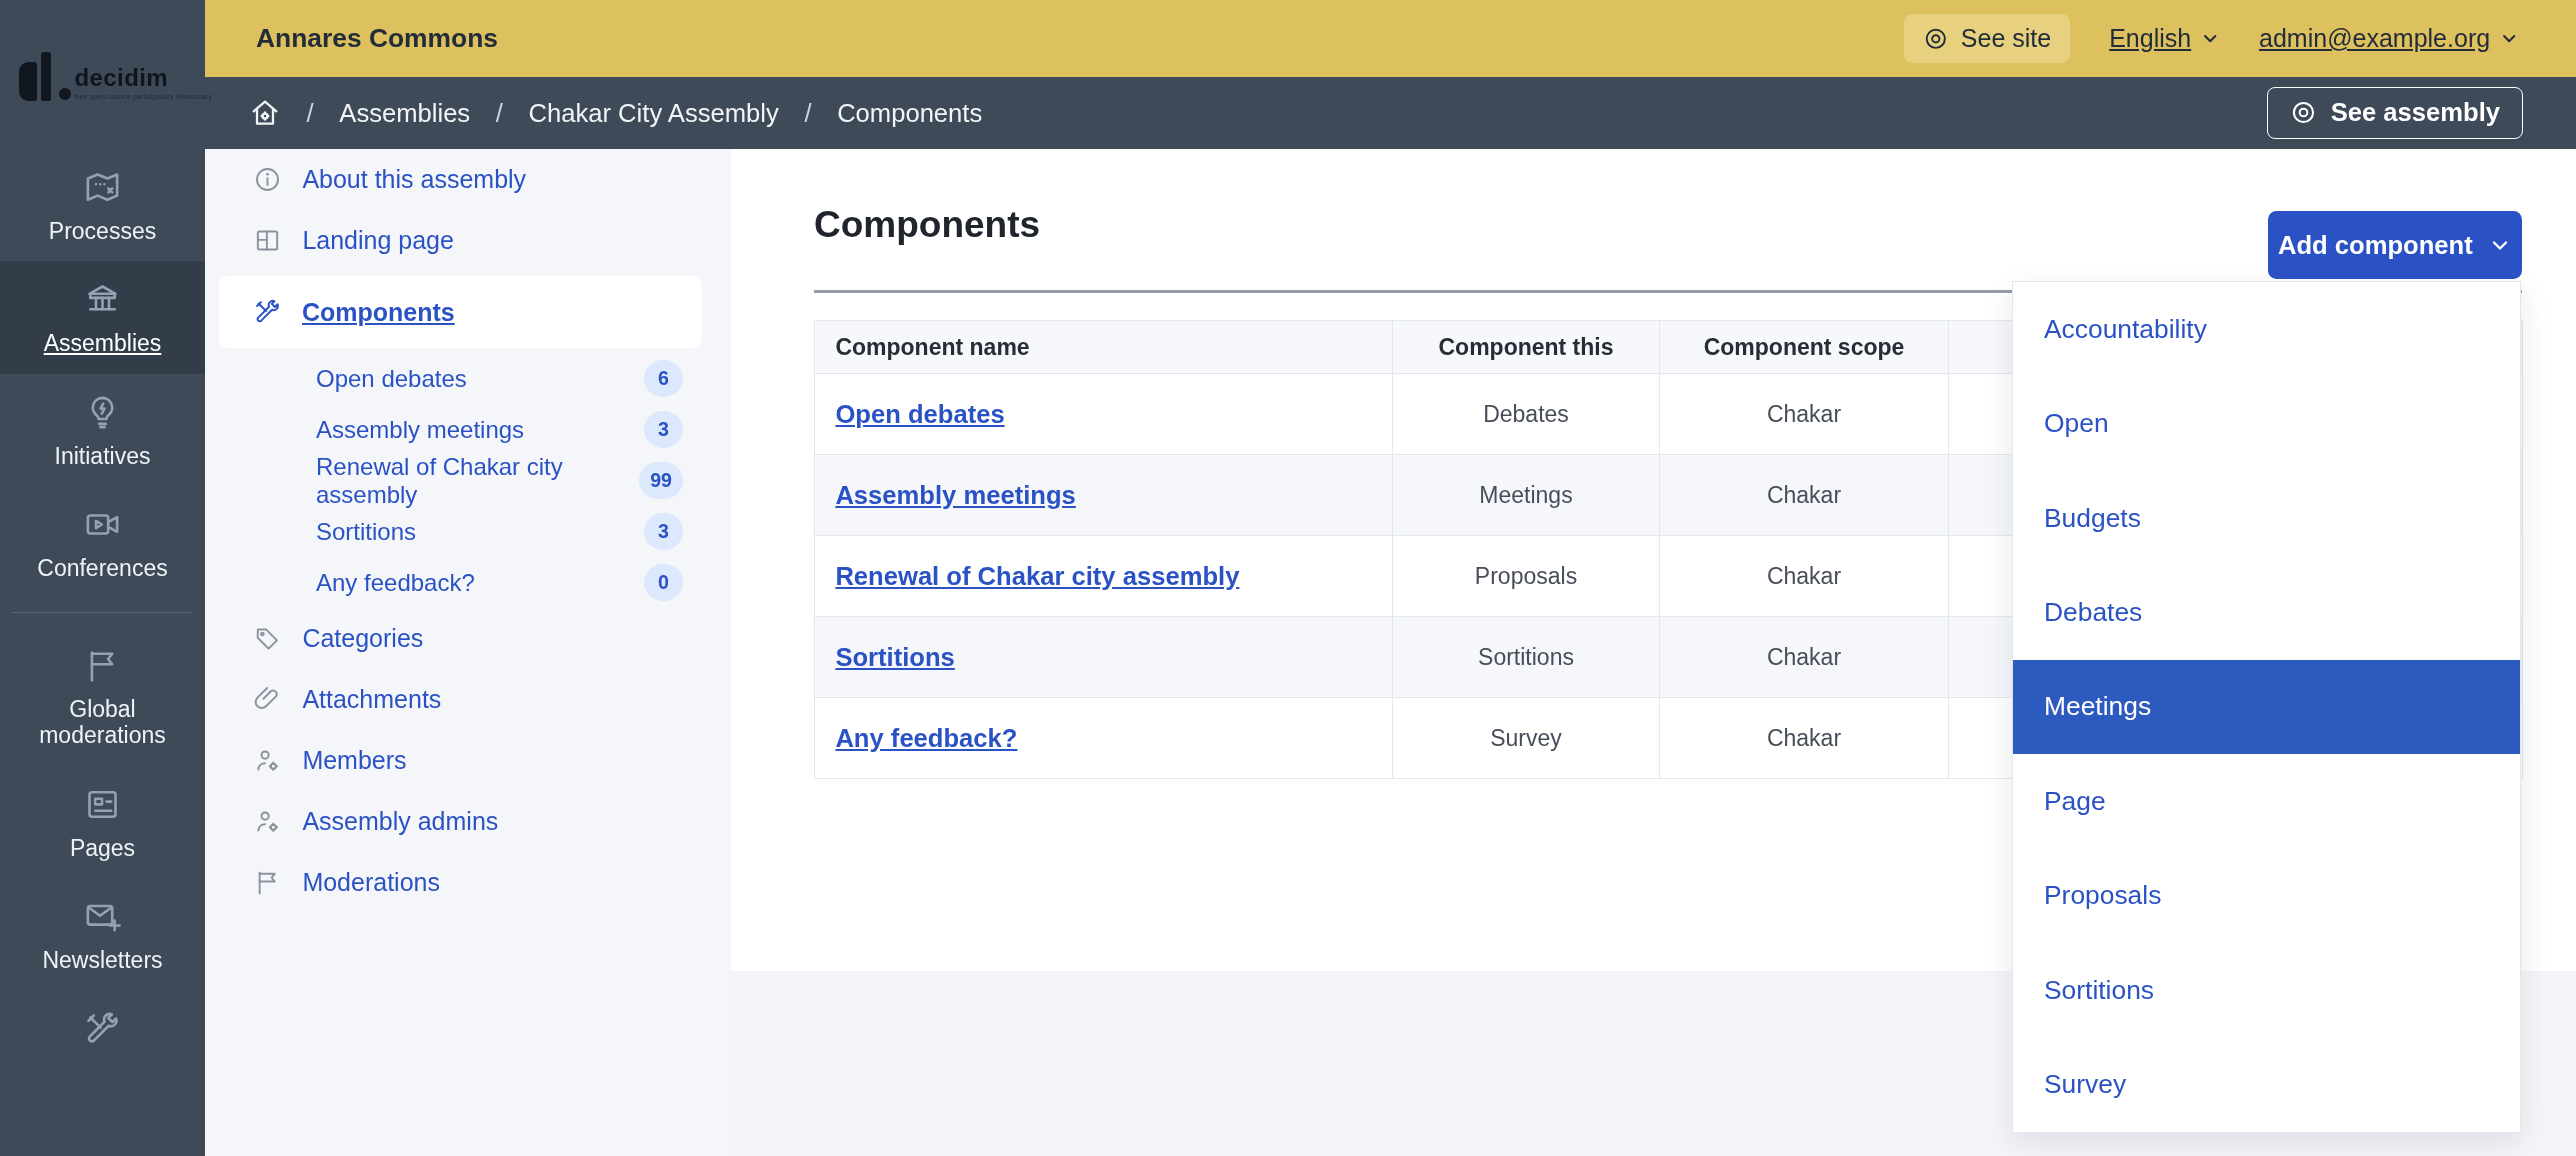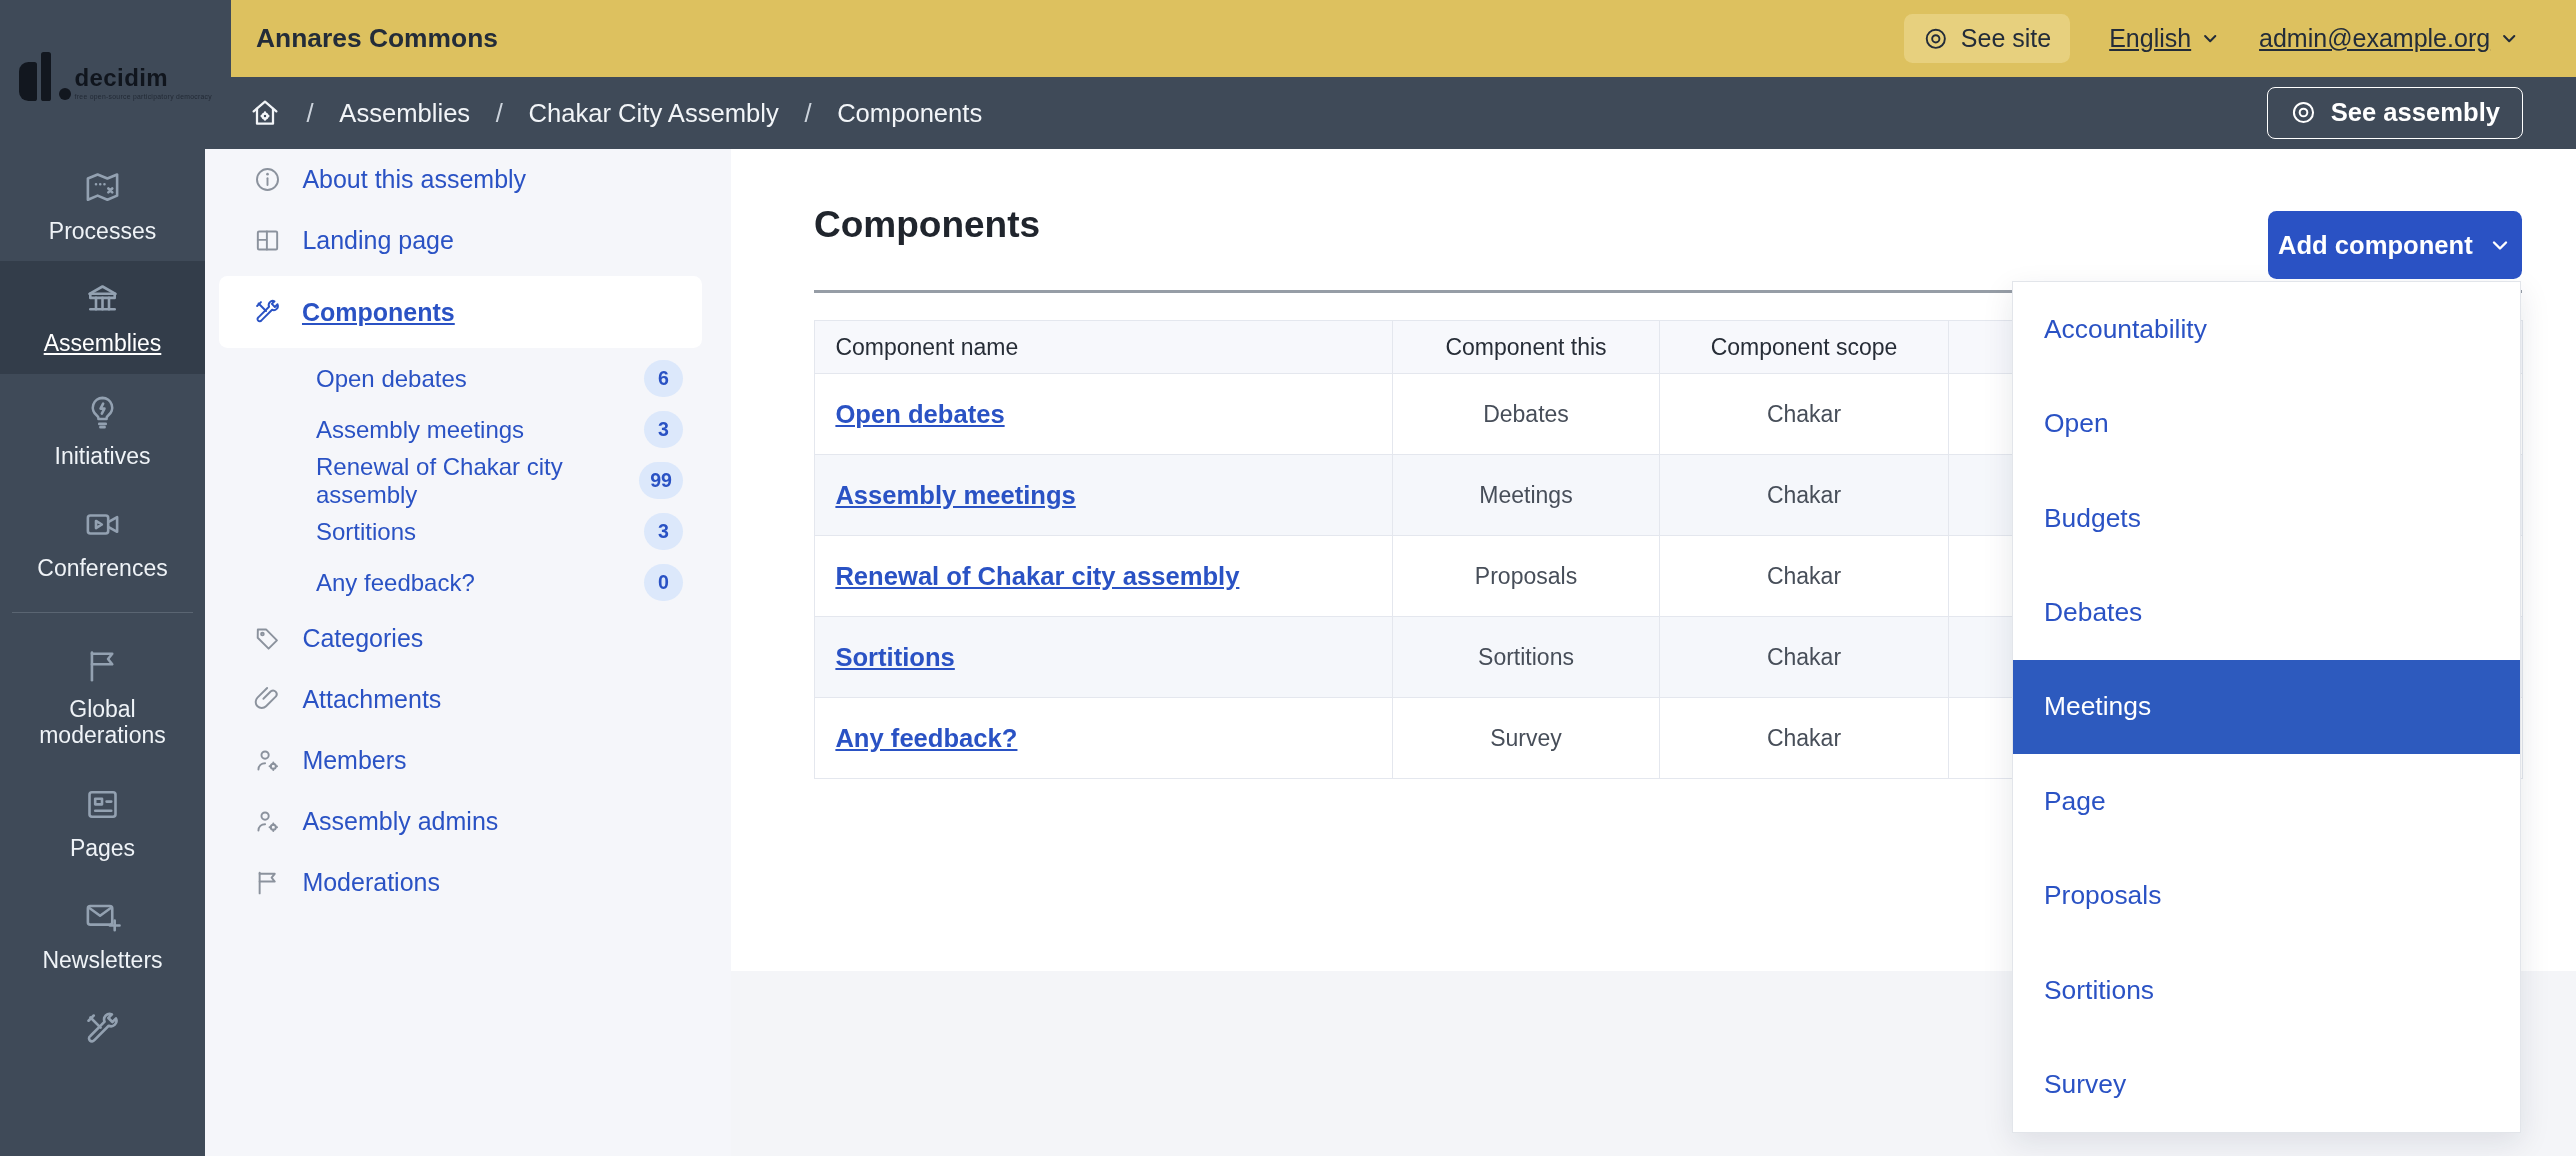--- a/index.html
+++ b/index.html
@@ -11,21 +11,21 @@
     --color-divider:#969da6; --color-chip:#e7d07e;
   }
   *{margin:0;padding:0;box-sizing:border-box;}
   html,body{width:2576px;height:1157px;}
   body{font-family:"Liberation Sans","DejaVu Sans",sans-serif;background:var(--color-page-bg);
        position:relative;overflow:hidden;}
   svg{display:block;}
 
   
   .topbar{position:absolute;left:0;top:0;width:2576px;height:77px;background:var(--color-yellow);z-index:4;}
-  .logo-block{position:absolute;left:0;top:0;width:231px;height:109px;background:var(--color-slate);
+  .logo-block{position:absolute;left:0;top:0;width:205px;height:109px;background:var(--color-slate);
               display:flex;align-items:flex-end;padding:0 0 8.5px 19px;z-index:6;cursor:pointer;}
   .logo-glyph{display:flex;align-items:flex-end;gap:4.3px;}
   .lg-a{width:18px;height:39px;background:#12171f;border-radius:9.4px 2.6px 2.6px 9.4px;display:block;}
   .lg-b{width:10.2px;height:49px;background:#12171f;border-radius:2.6px;display:block;}
   .lg-dot{width:12px;height:12px;background:#12171f;border-radius:50%;display:block;margin:0 3.4px 0.9px 3.4px;}
   .logo-text-wrap{display:flex;flex-direction:column;line-height:1;}
   .logo-text{font-size:24px;font-weight:bold;color:#10151d;letter-spacing:0.4px;}
   .logo-tagline{font-size:6.8px;color:#1c232e;opacity:.85;margin-top:3.4px;white-space:nowrap;letter-spacing:0.3px;}
   .topbar-title{position:absolute;left:256px;top:0;height:77px;display:flex;align-items:center;
                 font-size:26.4px;font-weight:bold;color:var(--color-topbar-text);}
@@ -69,21 +69,21 @@
   .badge{min-width:39px;height:37px;border-radius:19px;background:var(--color-badge-bg);color:var(--color-blue);
          font-size:19.6px;font-weight:bold;display:flex;align-items:center;justify-content:center;padding:0 12px;}
 
   
   .main{position:absolute;left:731px;top:149px;width:1845px;height:822px;background:#fff;
         padding:55px 0 0 83px;z-index:1;}
   .page-title{font-size:37px;font-weight:bold;color:var(--color-heading);}
   .title-divider{width:1708px;height:3.4px;background:var(--color-divider);margin-top:44px;}
   table.cmp{border-collapse:collapse;width:1708px;margin-top:27px;table-layout:fixed;}
   table.cmp th,table.cmp td{border:0.9px solid var(--color-border);}
-  table.cmp th{height:53px;background:#f7f8fc;font-size:23px;color:#272d37;font-weight:normal;
+  table.cmp th{height:53px;background:#f7f8fc;font-size:23px;color:#272d37;font-weight:bold;
                text-align:center;padding:0 20.4px;}
   table.cmp th.cname{text-align:left;}
   table.cmp td{height:81px;font-size:23px;color:var(--color-cell);text-align:center;padding:0 20.4px;background:#fff;}
   table.cmp tr.stripe td{background:var(--color-stripe);}
   table.cmp td.cname{text-align:left;}
   .row-link{font-size:25.6px;font-weight:bold;color:var(--color-blue);text-decoration:underline;cursor:pointer;}
 
   
   .add-btn{position:absolute;left:2268px;top:211px;width:254px;height:68px;background:var(--color-blue);
            border:none;border-radius:8.5px;color:#fff;font-size:25.6px;font-weight:bold;font-family:inherit;

